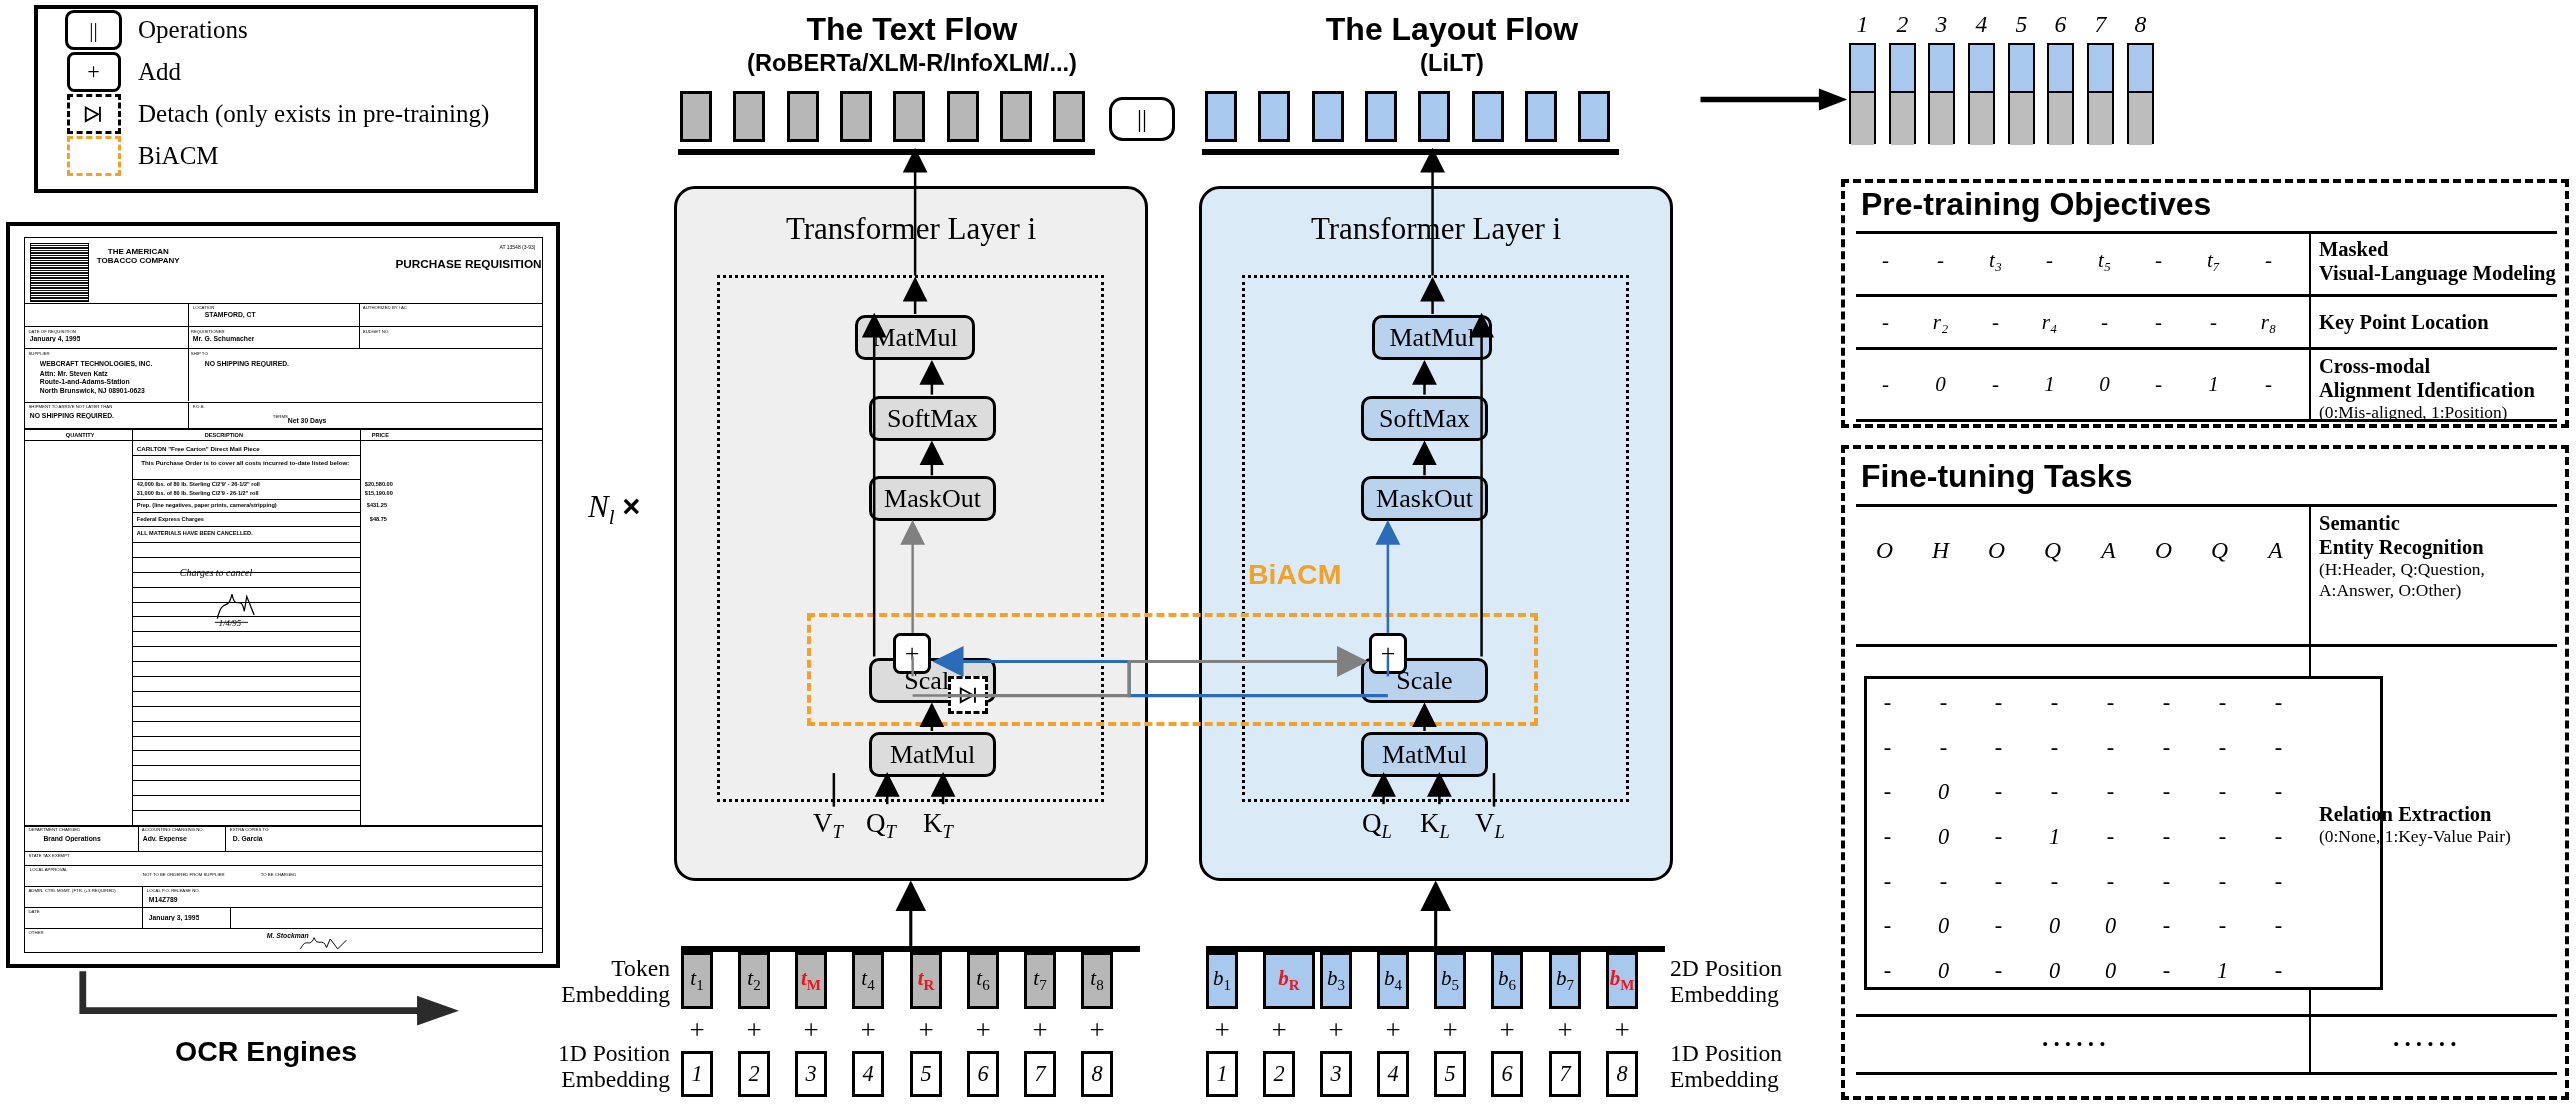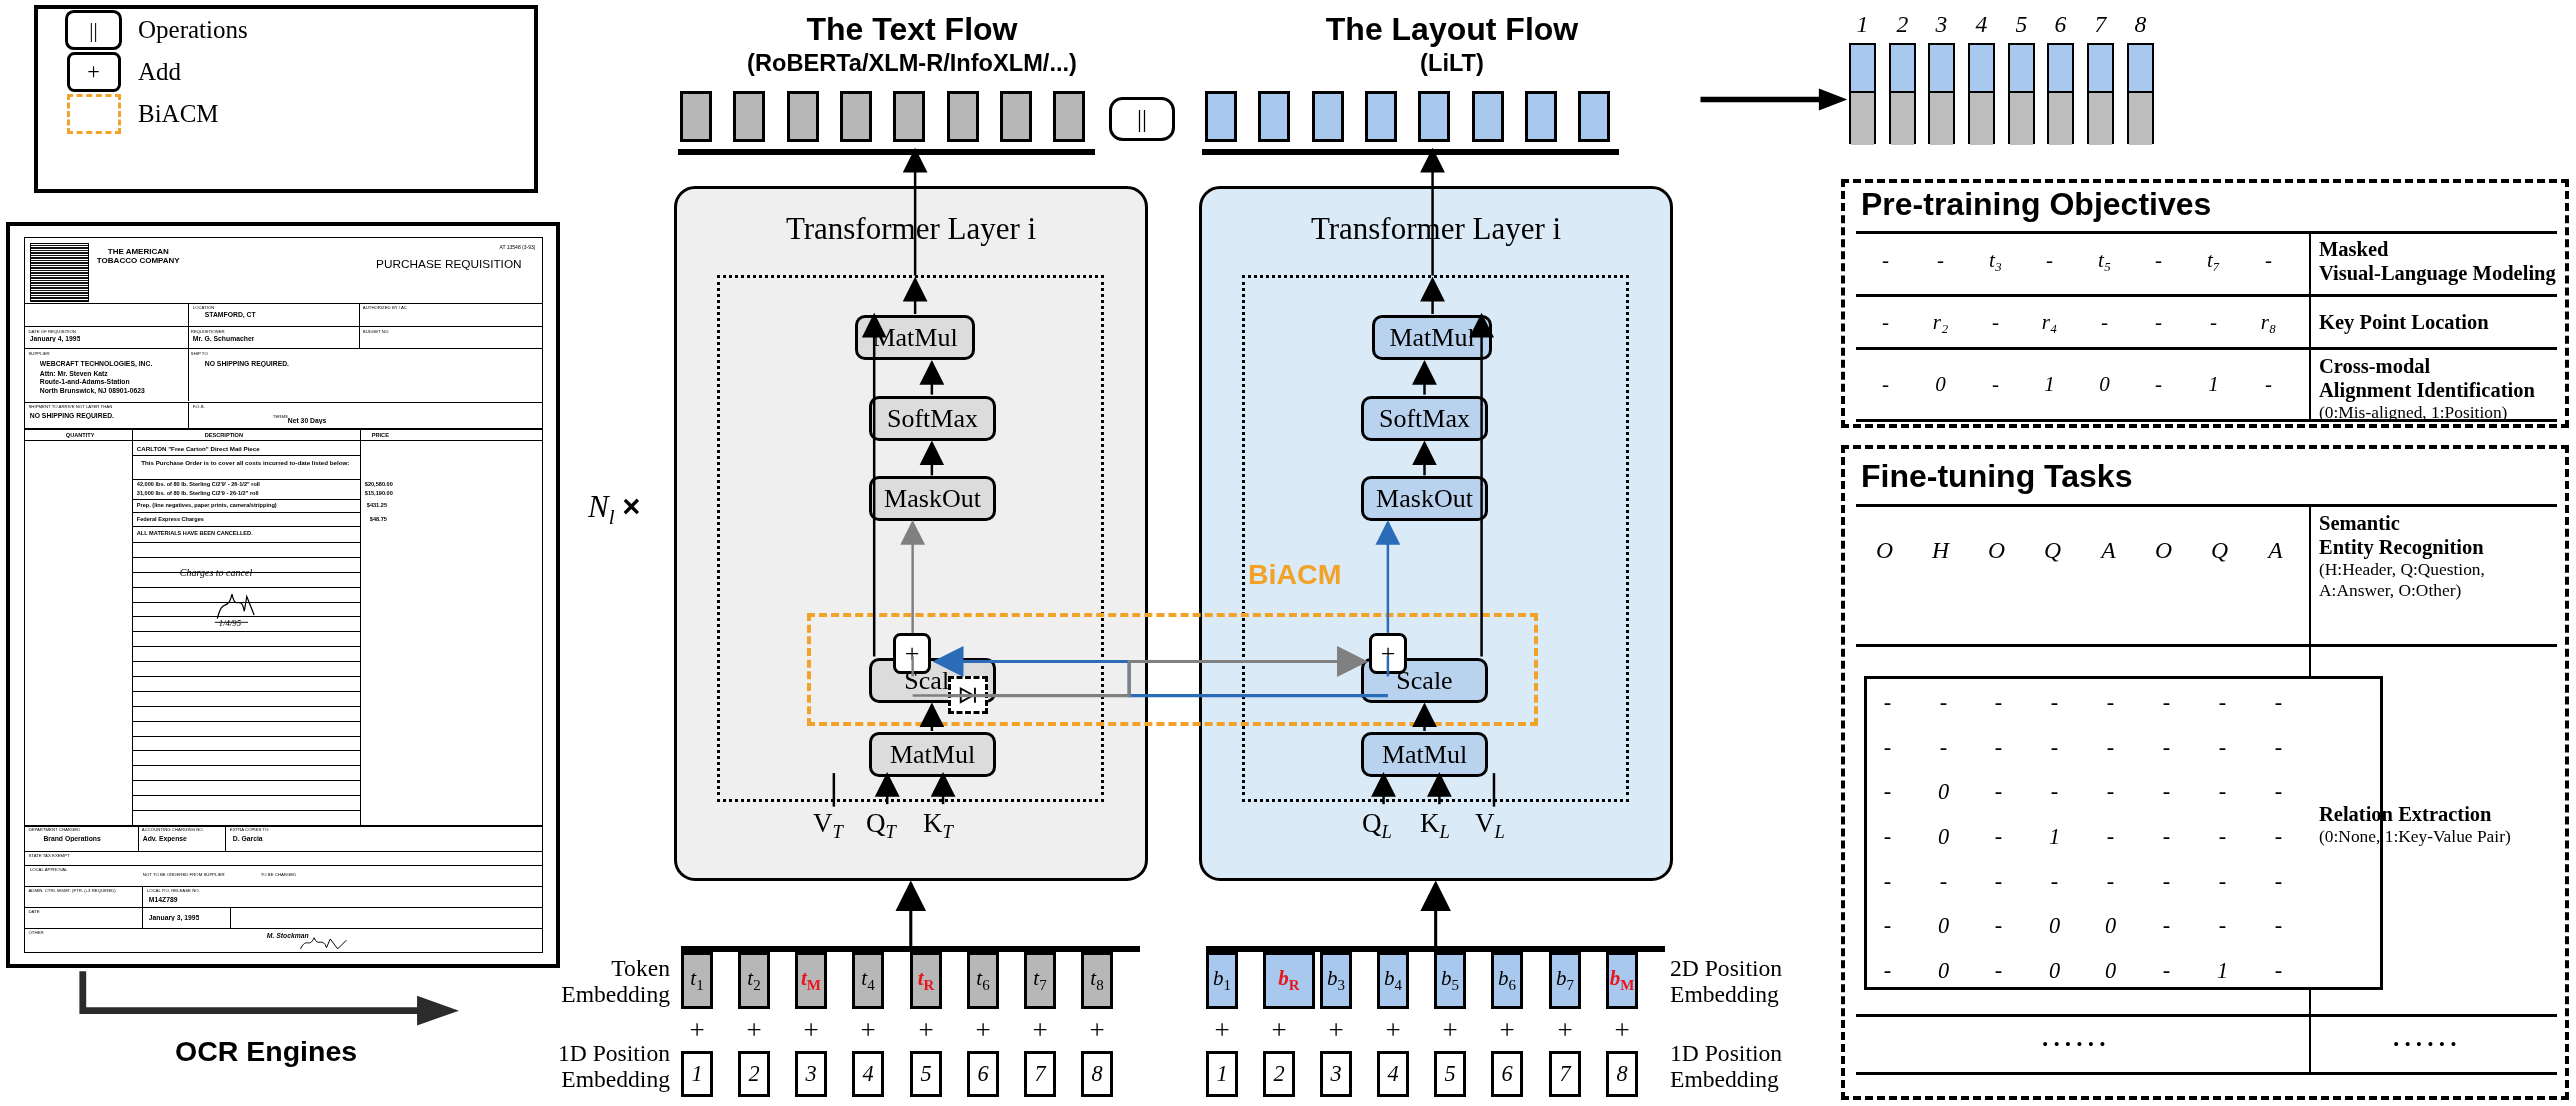--- a/index.html
+++ b/index.html
@@ -112,31 +112,42 @@
     <span class="legend-label">Operations</span>
   </div>
   <div class="legend-row">
     <span class="legend-sym">
       <span class="sym-add">+</span>
     </span>
     <span class="legend-label">Add</span>
   </div>
   <div class="legend-row">
     <span class="legend-sym">
+      <span class="sym-detach">
+        <svg width="22.3" height="18.6" viewBox="0 0 36 30">
+            <polygon points="6,4 26,15 6,26" fill="none" stroke="#000" stroke-width="3"></polygon>
+            <line x1="29" y1="3" x2="29" y2="27" stroke="#000" stroke-width="3"></line>
+          </svg>
+      </span>
+    </span>
+    <span class="legend-label">Detach (only exists in pre-training)</span>
+  </div>
+  <div class="legend-row">
+    <span class="legend-sym">
       <span class="sym-biacm"></span>
     </span>
     <span class="legend-label">BiACM</span>
   </div>
 </div>
 
 <div class="abs" id="doc">
   <div id="doc-inner">
     <div class="logo-box"></div>
     <div class="dtxt" style="left:67px;top:8.7px;width:93px;font-size:8px;font-weight:bold;line-height:1.15;white-space:normal;">THE AMERICAN TOBACCO COMPANY</div>
-    <div class="dtxt" style="right:20px;top:18.6px;font-size:11.8px;font-weight:normal;">PURCHASE REQUISITION</div>
+    <div class="dtxt" style="right:0;top:18.6px;font-size:11.8px;font-weight:bold;">PURCHASE REQUISITION</div>
     <div class="dtxt" style="right:6.2px;top:6.2px;font-size:5px;">AT 13548 (3-93)</div>
 
     <div class="dl" style="left:0;top:65px;width:100%;height:1.2px;"></div>
     <div class="dtxt" style="left:168px;top:67px;font-size:4.3px;">LOCATION</div>
     <div class="dtxt" style="left:180px;top:73px;font-size:6.8px;font-weight:bold;">STAMFORD, CT</div>
     <div class="dtxt" style="left:338px;top:67px;font-size:4.3px;">AUTHORIZED BY / AC</div>
     <div class="dl" style="left:163px;top:65px;width:1.2px;height:23.6px;"></div>
     <div class="dl" style="left:334px;top:65px;width:1.2px;height:23.6px;"></div>
 
     <div class="dl" style="left:0;top:88px;width:100%;height:1.2px;"></div>

